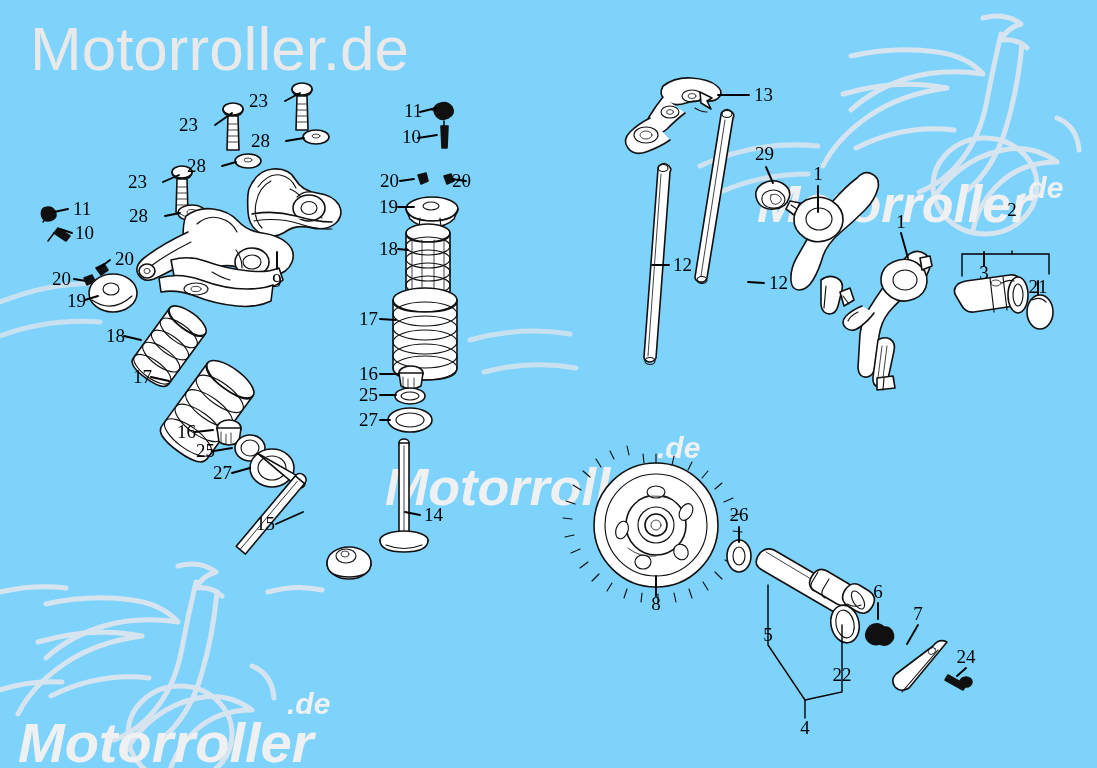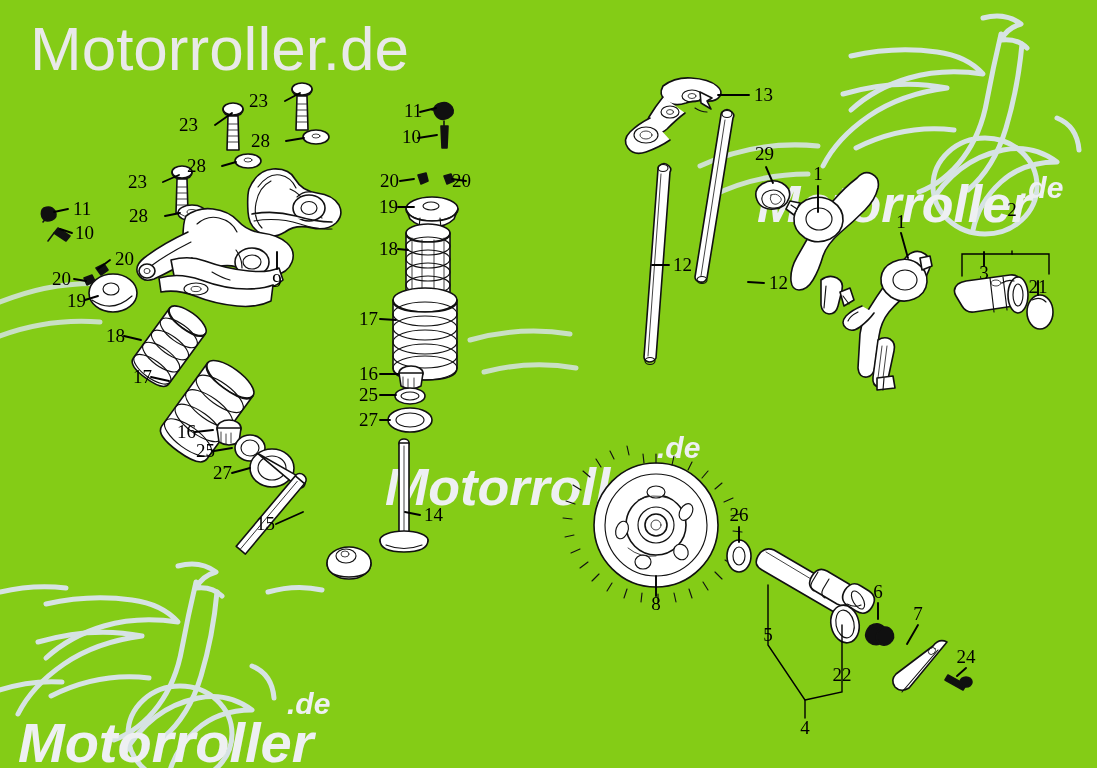--- a/index.html
+++ b/index.html
@@ -4,21 +4,21 @@
 <style>
   html, body {
     margin: 0;
     padding: 0;
     background: #ffffff;
   }
   #stage {
     position: relative;
     width: 1097px;
     height: 768px;
-    background: #84cc16;
+    background: #7dd3fc;
     overflow: hidden;
     font-family: "Liberation Serif", serif;
   }
   #stage svg.layer {
     position: absolute;
     left: 0;
     top: 0;
     width: 1097px;
     height: 768px;
   }

